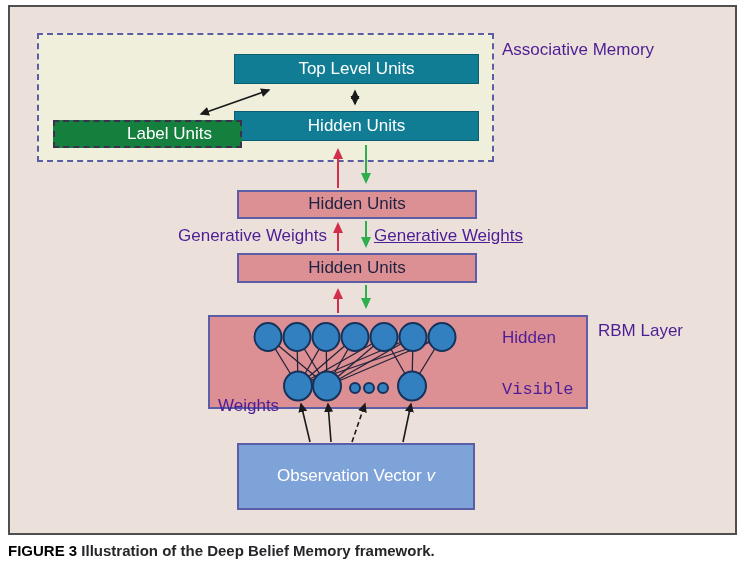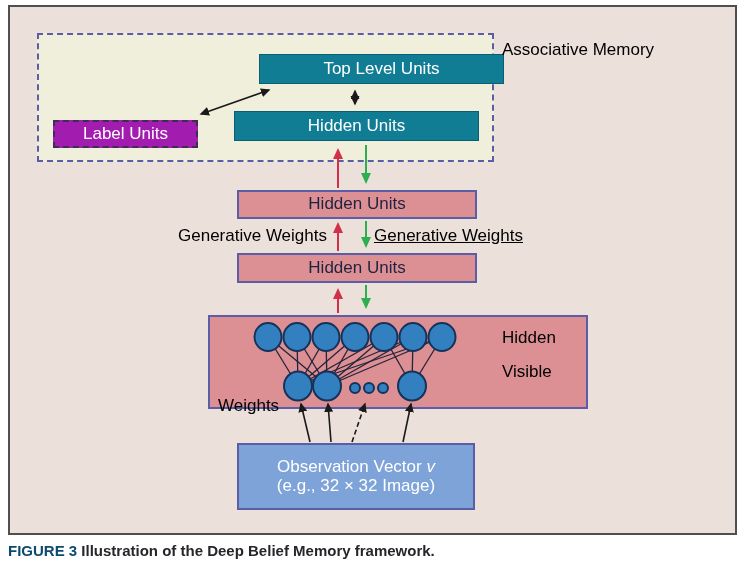--- a/index.html
+++ b/index.html
@@ -17,51 +17,51 @@
     background:#f0efdc;border:2px dashed #5b5ea6;
   }
   .box{
     display:flex;align-items:center;justify-content:center;
     font-size:17px;line-height:1.1;text-align:center;
   }
   .teal{
     left:234px;width:243px;height:28px;
     background:#107d95;border:1px solid #0b5d70;color:#ffffff;
   }
-  #top-level-units{top:54px;margin-left:25px;}
+  #top-level-units{top:54px;}
   #am-hidden-units{top:111px;}
   #label-units{
     left:53px;top:120px;width:141px;height:24px;
-    background:#a21caf;border:2px dashed #3c3050;color:#ffffff;
+    background:#15803d;border:2px dashed #3c3050;color:#ffffff;padding-left:44px;
   }
   .pink{
     background:#dd9094;border:2px solid #5b5ea6;color:#1f2240;
   }
   #hidden-units-upper{left:237px;top:190px;width:236px;height:25px;}
   #hidden-units-lower{left:237px;top:253px;width:236px;height:26px;}
   #rbm-box{left:208px;top:315px;width:376px;height:90px;}
   #obs-box{
     left:237px;top:443px;width:234px;height:63px;
     background:#7ea3d9;border:2px solid #5b5ea6;color:#ffffff;
     flex-direction:column;font-size:17px;
   }
-  .dark-label{color:#000000;font-size:17px;white-space:nowrap;}
+  .dark-label{color:#4c1d95;font-size:17px;white-space:nowrap;}
   #assoc-label{left:502px;top:40px;}
   #detection-label{left:178px;top:226px;}
   #generative-label{left:374px;top:226px;text-decoration:underline;}
   #weights-label{left:218px;top:354px;margin-top:42px;}
   #hidden-label{left:502px;top:328px;}
-  #visible-label{left:502px;top:362px;}
+  #visible-label{left:502px;top:380px;font-family:Liberation Mono, monospace;}
   #rbm-label{left:598px;top:321px;}
   #diagram-svg{left:0;top:0;width:743px;height:568px;pointer-events:none;}
   #caption{
     left:8px;top:542px;font-size:15px;color:#26262a;font-weight:600;
     white-space:nowrap;
   }
-  #caption .fig{color:#0c4a6e;font-weight:700;}
+  #caption .fig{color:#000000;font-weight:700;}
   .var{font-style:italic;}
 </style>
 </head>
 <body>
 
 <div id="stage">
 
   <div id="frame" class="abs"></div>
 
   <div id="assoc-box" class="abs"></div>
@@ -83,29 +83,29 @@
   </div>
 
   <div id="hidden-units-lower" class="abs box pink">
     <span>Hidden Units</span>
   </div>
 
   <div id="rbm-box" class="abs pink"></div>
 
   <div id="obs-box" class="abs box">
     <span><span>Observation Vector</span>&nbsp;<span class="var">v</span></span>
-    <span>(e.g., 32 × 32 Image)</span>
   </div>
 
   <div id="assoc-label" class="abs dark-label">Associative Memory</div>
   <div id="detection-label" class="abs dark-label">Generative Weights</div>
   <div id="generative-label" class="abs dark-label">Generative Weights</div>
   <div id="weights-label" class="abs dark-label">Weights</div>
   <div id="hidden-label" class="abs dark-label">Hidden</div>
   <div id="visible-label" class="abs dark-label">Visible</div>
+  <div id="rbm-label" class="abs dark-label">RBM Layer</div>
 
   <svg id="diagram-svg" class="abs" viewBox="0 0 743 568">
     <defs>
       <marker id="ah-black" markerUnits="userSpaceOnUse" markerWidth="11" markerHeight="10" refX="8" refY="4.5" orient="auto-start-reverse">
         <path d="M0,0 L9.5,4.5 L0,9 z" fill="#1a1a1a"></path>
       </marker>
       <marker id="ah-red" markerUnits="userSpaceOnUse" markerWidth="13" markerHeight="12" refX="9" refY="5" orient="auto-start-reverse">
         <path d="M0,0 L11,5 L0,10 z" fill="#d2304a"></path>
       </marker>
       <marker id="ah-green" markerUnits="userSpaceOnUse" markerWidth="13" markerHeight="12" refX="9" refY="5" orient="auto-start-reverse">

